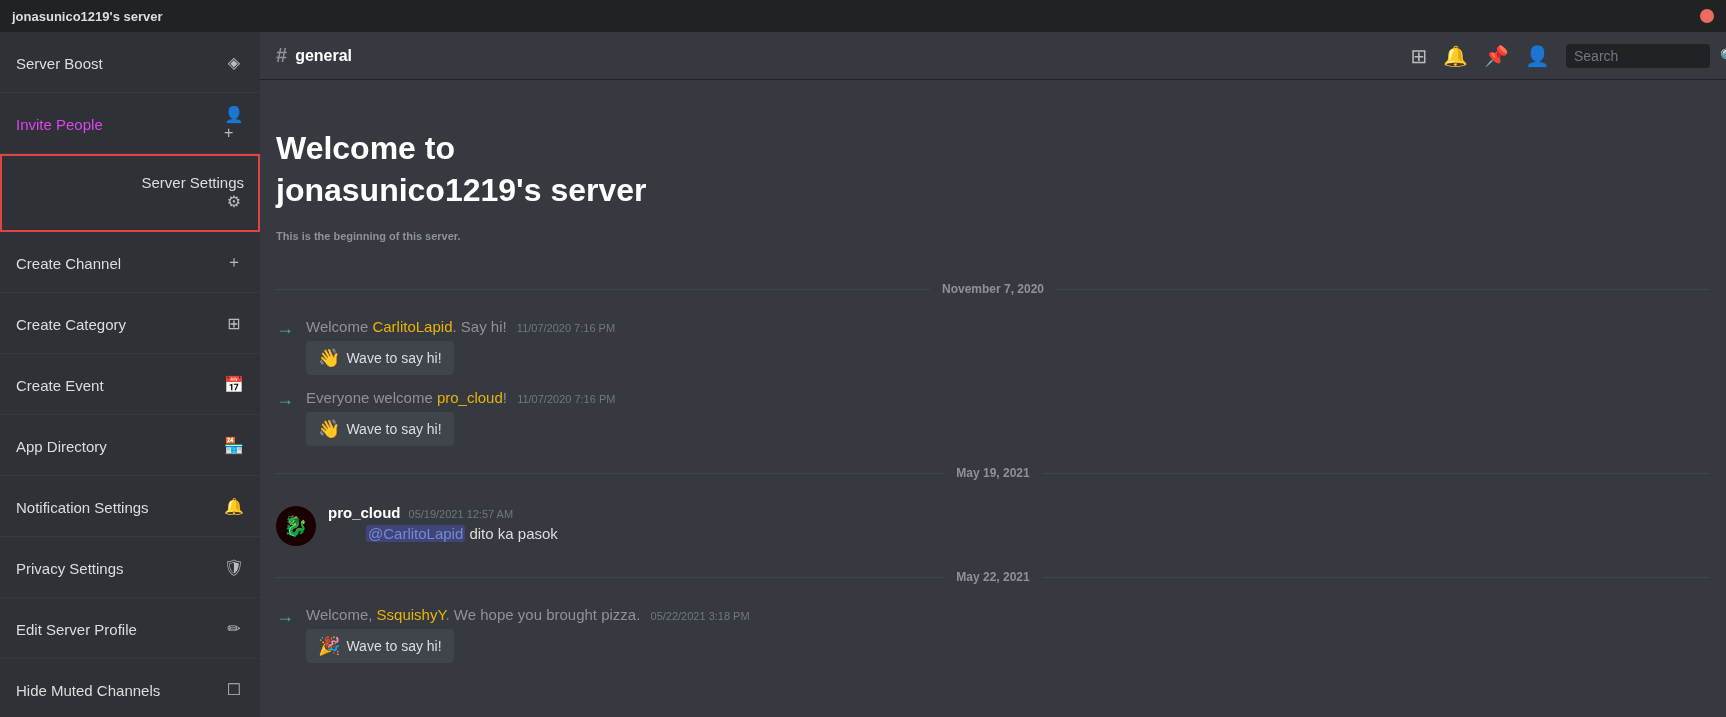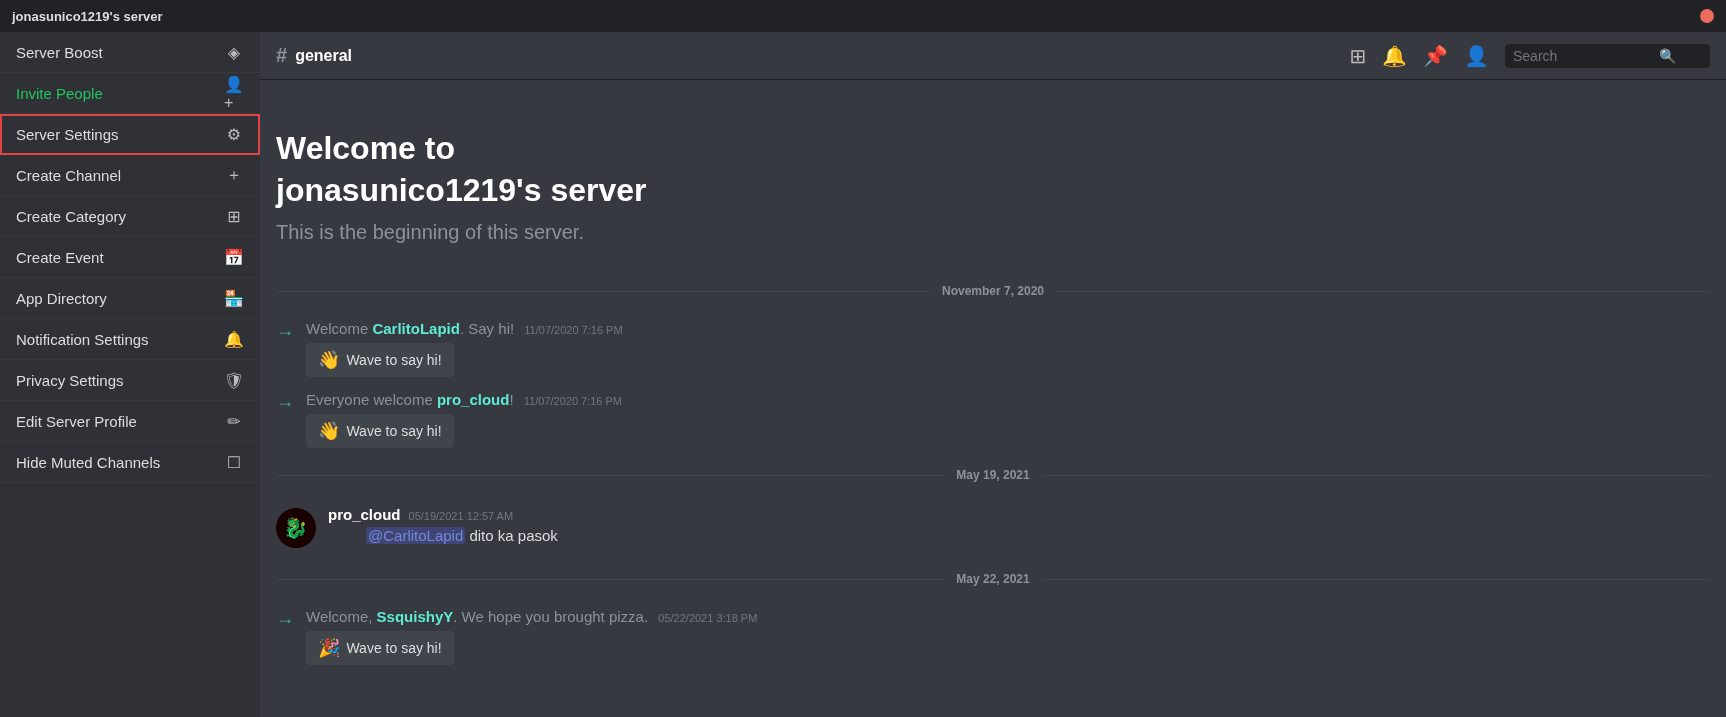--- a/index.html
+++ b/index.html
@@ -55,47 +55,48 @@
       flex-shrink: 0;
       display: flex;
       flex-direction: column;
       overflow-y: auto;
       z-index: 10;
       position: relative;
     }
 
     .menu-item {
       display: flex;
-      align-items: center;
+      align-items: flex-end;
       justify-content: space-between;
-      padding: 10px 16px;
+      padding: 20px 16px;
       cursor: pointer;
       font-size: 15px;
       color: #dcddde;
       border-bottom: 1px solid rgba(255,255,255,0.04);
     }
     .menu-item.highlighted {
       outline: 2px solid #e04444;
       outline-offset: -2px;
       color: #dcddde;
+      flex-direction: column;
     }
     .menu-item .item-label {
       flex: 1;
     }
     .menu-item .item-icon {
       width: 20px;
       height: 20px;
       display: flex;
       align-items: center;
       justify-content: center;
       color: #b9bbbe;
       font-size: 16px;
     }
     .menu-item.blue-label .item-label {
-      color: #22c55e;
+      color: #d946ef;
     }
 
     
     .channel-header {
       height: 48px;
       background: #36393f;
       border-bottom: 1px solid #202225;
       display: flex;
       align-items: center;
       padding: 0 16px;
@@ -123,21 +124,21 @@
       font-size: 20px;
       cursor: pointer;
     }
     .search-bar {
       background: #202225;
       border: none;
       border-radius: 4px;
       padding: 4px 8px;
       color: #72767d;
       font-size: 14px;
-      width: 205px;
+      width: 144px;
       display: flex;
       align-items: center;
       gap: 6px;
       cursor: text;
     }
     .search-bar input {
       background: transparent;
       border: none;
       outline: none;
       color: #dcddde;
@@ -167,22 +168,23 @@
       padding: 32px 0 16px 0;
     }
     .welcome-title {
       font-size: 32px;
       font-weight: 700;
       color: #ffffff;
       line-height: 1.3;
     }
     .welcome-subtitle {
       color: #8e9297;
-      font-size: 20px;
-      margin-top: 10px;
+      font-size: 11px;
+      margin-top: 19px;
+      font-weight: bold;
     }
 
     
     .date-divider {
       display: flex;
       align-items: center;
       gap: 12px;
       margin: 20px 0;
       color: #8e9297;
       font-size: 12px;
@@ -208,22 +210,22 @@
       font-size: 18px;
       margin-top: 2px;
       flex-shrink: 0;
     }
     .system-text {
       color: #8e9297;
       font-size: 15px;
       line-height: 1.4;
     }
     .system-text .username {
-      color: #5eead4;
-      font-weight: 700;
+      color: #eab308;
+      font-weight: 400;
     }
     .system-text .timestamp {
       font-size: 11px;
       color: #72767d;
       margin-left: 6px;
     }
     .wave-button {
       display: inline-flex;
       align-items: center;
       gap: 6px;

